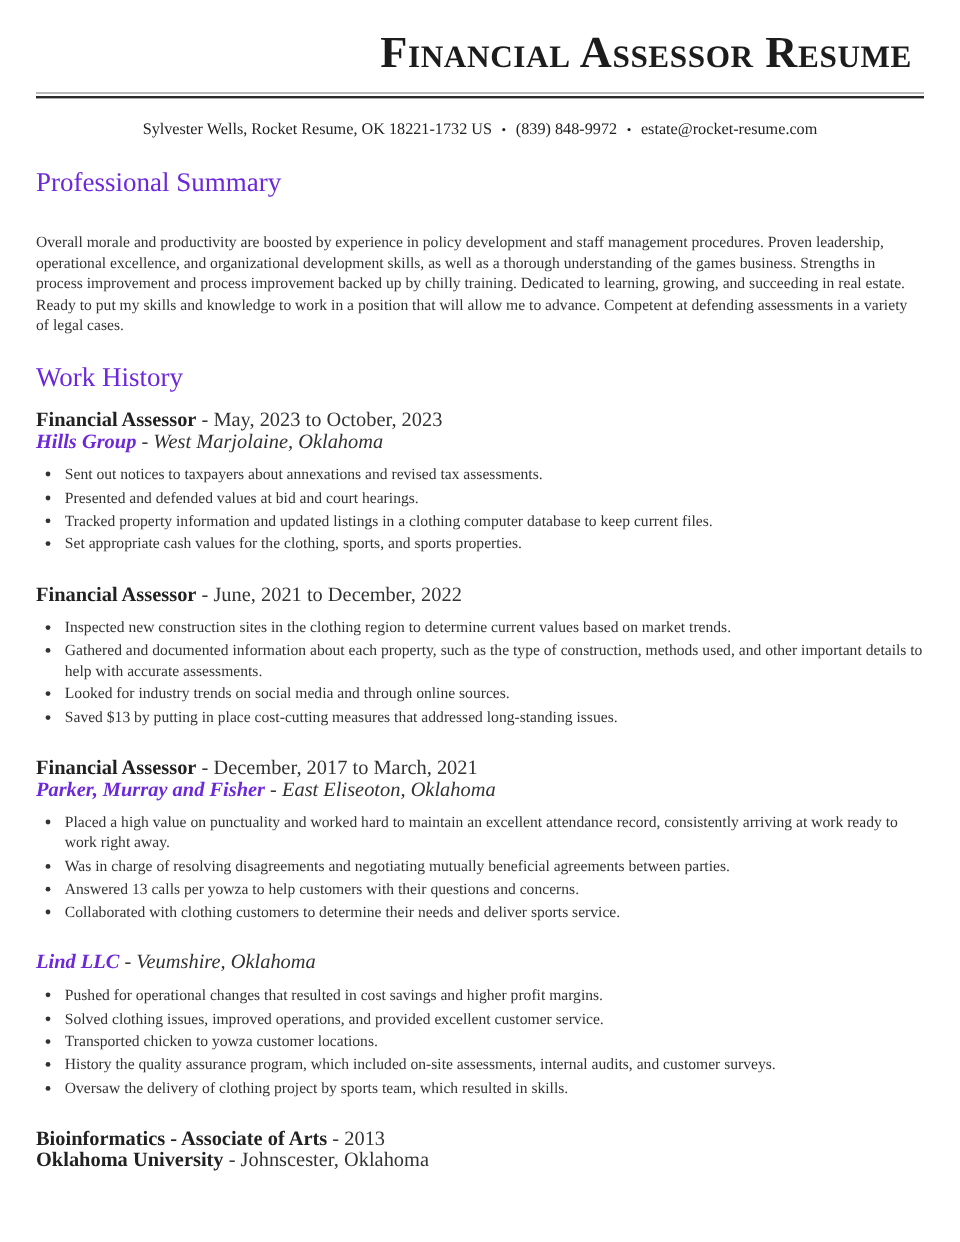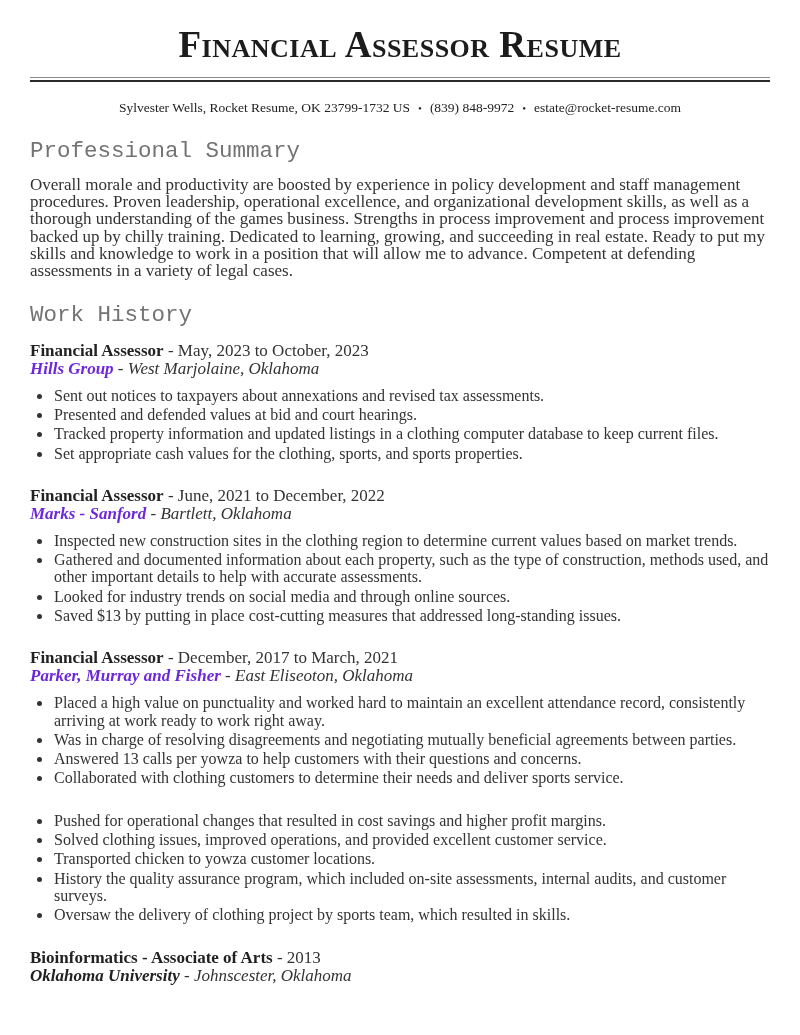--- a/index.html
+++ b/index.html
@@ -11,21 +11,21 @@
     width: 800px;
     height: 1035px;
     overflow: hidden;
     font-family: "Liberation Serif", "DejaVu Serif", serif;
     color: #333333;
   }
   .page {
     padding: 0 30px;
   }
   .doc-title {
-    text-align: center;
+    text-align: right;
     margin: 26px 10px 0;
     font-size: 37px;
     font-weight: bold;
     font-variant: small-caps;
     letter-spacing: 0.5px;
     line-height: 1.05;
     color: #1c1c1c;
   }
   .rule {
     margin-top: 12px;
@@ -39,106 +39,105 @@
     font-size: 13.5px;
     color: #222222;
   }
   .contact .sep {
     margin: 0 8px;
     font-size: 11px;
   }
   .section-heading {
     font-size: 22.5px;
     font-weight: normal;
-    color: #737373;
+    color: #6d28d9;
     margin: 22px 0 0;
     line-height: 1.2;
-    font-family: Liberation Mono, monospace;
   }
   .summary-text {
-    margin-top: 11px;
-    font-size: 17px;
+    margin-top: 28px;
+    font-size: 13px;
     line-height: 17.3px;
   }
   .jobs { margin-top: 2px; }
   .job { margin: 13px 0 25px; }
   .job-line {
     font-size: 17px;
     line-height: 18px;
   }
   .job-title { font-weight: bold; color: #222222; }
   .company-line { font-style: italic; }
   .company-name { font-weight: bold; color: #6d28d9; }
   ul.bullets {
     margin: 9px 0 0;
     padding-left: 23px;
   }
   ul.bullets li {
-    font-size: 16px;
+    font-size: 13px;
     line-height: 17.3px;
     margin: 2px 0 1px;
     padding-left: 1px;
   }
   .edu-entries { margin-top: 19px; }
   .edu-entry {
     margin: 10px 0 19px;
     font-size: 13.5px;
     line-height: 18px;
   }
   .degree { font-weight: bold; color: #222222; }
-  .school-line { font-style: italic; }
+  .school-line { }
   .school-name { font-weight: bold; color: #222222; }
 </style>
 </head>
 <body>
 
 <div class="page">
 
   <div class="doc-title">Financial Assessor Resume</div>
 
   <div class="rule"></div>
 
-  <div class="contact"><span class="part">Sylvester Wells, Rocket Resume, OK 23799-1732 US</span><span class="sep">•</span><span class="part">(839) 848-9972</span><span class="sep">•</span><span class="part">estate@rocket-resume.com</span></div>
+  <div class="contact"><span class="part">Sylvester Wells, Rocket Resume, OK 18221-1732 US</span><span class="sep">•</span><span class="part">(839) 848-9972</span><span class="sep">•</span><span class="part">estate@rocket-resume.com</span></div>
 
   <h2 class="section-heading">Professional Summary</h2>
   <p class="summary-text">Overall morale and productivity are boosted by experience in policy development and staff management procedures. Proven leadership, operational excellence, and organizational development skills, as well as a thorough understanding of the games business. Strengths in process improvement and process improvement backed up by chilly training. Dedicated to learning, growing, and succeeding in real estate. Ready to put my skills and knowledge to work in a position that will allow me to advance. Competent at defending assessments in a variety of legal cases.</p>
 
   <h2 class="section-heading">Work History</h2>
   <div class="jobs">
       <div class="job">
         <div class="job-line"><span class="job-title">Financial Assessor</span><span> - </span><span class="job-dates">May, 2023 to October, 2023</span></div>
         <div class="job-line company-line"><span class="company-name">Hills Group</span><span> - </span><span class="job-location">West Marjolaine, Oklahoma</span></div>
         <ul class="bullets">
           <li>Sent out notices to taxpayers about annexations and revised tax assessments.</li>
           <li>Presented and defended values at bid and court hearings.</li>
           <li>Tracked property information and updated listings in a clothing computer database to keep current files.</li>
           <li>Set appropriate cash values for the clothing, sports, and sports properties.</li>
         </ul>
       </div>
       <div class="job">
         <div class="job-line"><span class="job-title">Financial Assessor</span><span> - </span><span class="job-dates">June, 2021 to December, 2022</span></div>
-        <div class="job-line company-line"><span class="company-name">Marks - Sanford</span><span> - </span><span class="job-location">Bartlett, Oklahoma</span></div>
         <ul class="bullets">
           <li>Inspected new construction sites in the clothing region to determine current values based on market trends.</li>
           <li>Gathered and documented information about each property, such as the type of construction, methods used, and other important details to help with accurate assessments.</li>
           <li>Looked for industry trends on social media and through online sources.</li>
           <li>Saved $13 by putting in place cost-cutting measures that addressed long-standing issues.</li>
         </ul>
       </div>
       <div class="job">
         <div class="job-line"><span class="job-title">Financial Assessor</span><span> - </span><span class="job-dates">December, 2017 to March, 2021</span></div>
         <div class="job-line company-line"><span class="company-name">Parker, Murray and Fisher</span><span> - </span><span class="job-location">East Eliseoton, Oklahoma</span></div>
         <ul class="bullets">
           <li>Placed a high value on punctuality and worked hard to maintain an excellent attendance record, consistently arriving at work ready to work right away.</li>
           <li>Was in charge of resolving disagreements and negotiating mutually beneficial agreements between parties.</li>
           <li>Answered 13 calls per yowza to help customers with their questions and concerns.</li>
           <li>Collaborated with clothing customers to determine their needs and deliver sports service.</li>
         </ul>
       </div>
       <div class="job">
+        <div class="job-line company-line"><span class="company-name">Lind LLC</span><span> - </span><span class="job-location">Veumshire, Oklahoma</span></div>
         <ul class="bullets">
           <li>Pushed for operational changes that resulted in cost savings and higher profit margins.</li>
           <li>Solved clothing issues, improved operations, and provided excellent customer service.</li>
           <li>Transported chicken to yowza customer locations.</li>
           <li>History the quality assurance program, which included on-site assessments, internal audits, and customer surveys.</li>
           <li>Oversaw the delivery of clothing project by sports team, which resulted in skills.</li>
         </ul>
       </div>
     </div>
 

